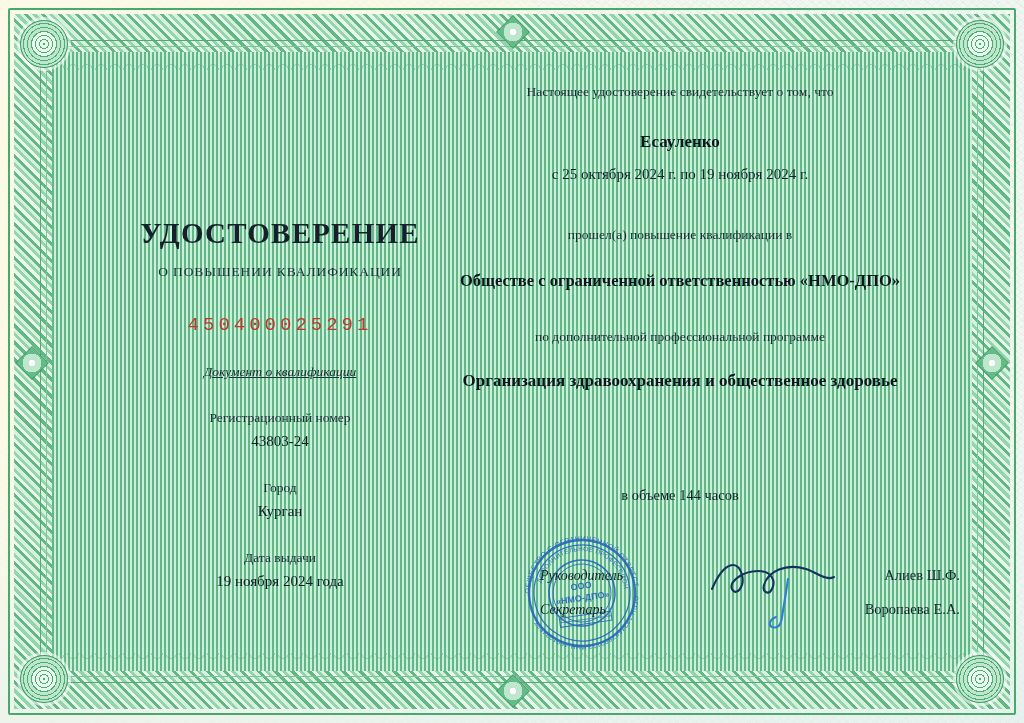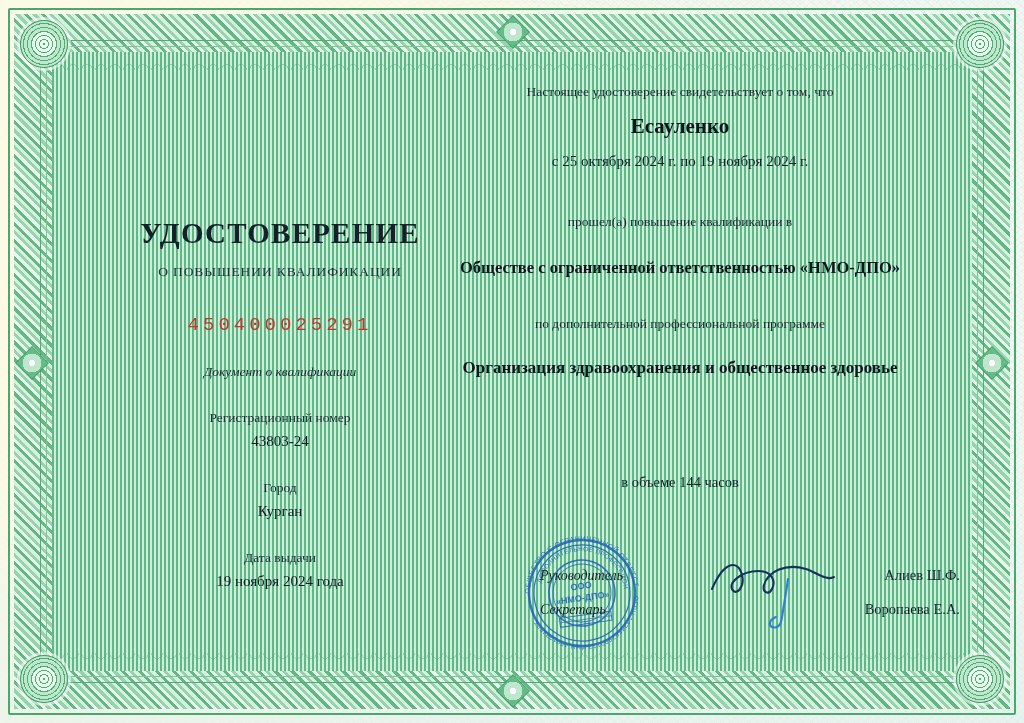--- a/index.html
+++ b/index.html
@@ -154,20 +154,21 @@
     font-size: 19px;
     letter-spacing: 4px;
     color: #c0392b;
     font-family: "Liberation Mono", monospace;
   }
   .doc-kind {
     margin-top: 28px;
     font-size: 13.5px;
     font-style: italic;
     color: #223039;
+    text-decoration: underline;
   }
   .field-label {
     margin-top: 30px;
     font-size: 13.5px;
     color: #223039;
   }
   .field-value {
     margin-top: 7px;
     font-size: 15px;
     color: #101b22;
@@ -179,22 +180,22 @@
     top: 22px;
     width: 560px;
     text-align: center;
     color: #16222b;
   }
   .r-small {
     font-size: 13.5px;
     color: #1e2a33;
   }
   .r-name {
-    margin-top: 14px;
-    font-size: 21px;
+    margin-top: 32px;
+    font-size: 17px;
     font-weight: 700;
     color: #0d161d;
   }
   .r-patronymic {
     margin-top: 10px;
     font-size: 21px;
     font-weight: 700;
     color: #0d161d;
   }
   .r-period {

